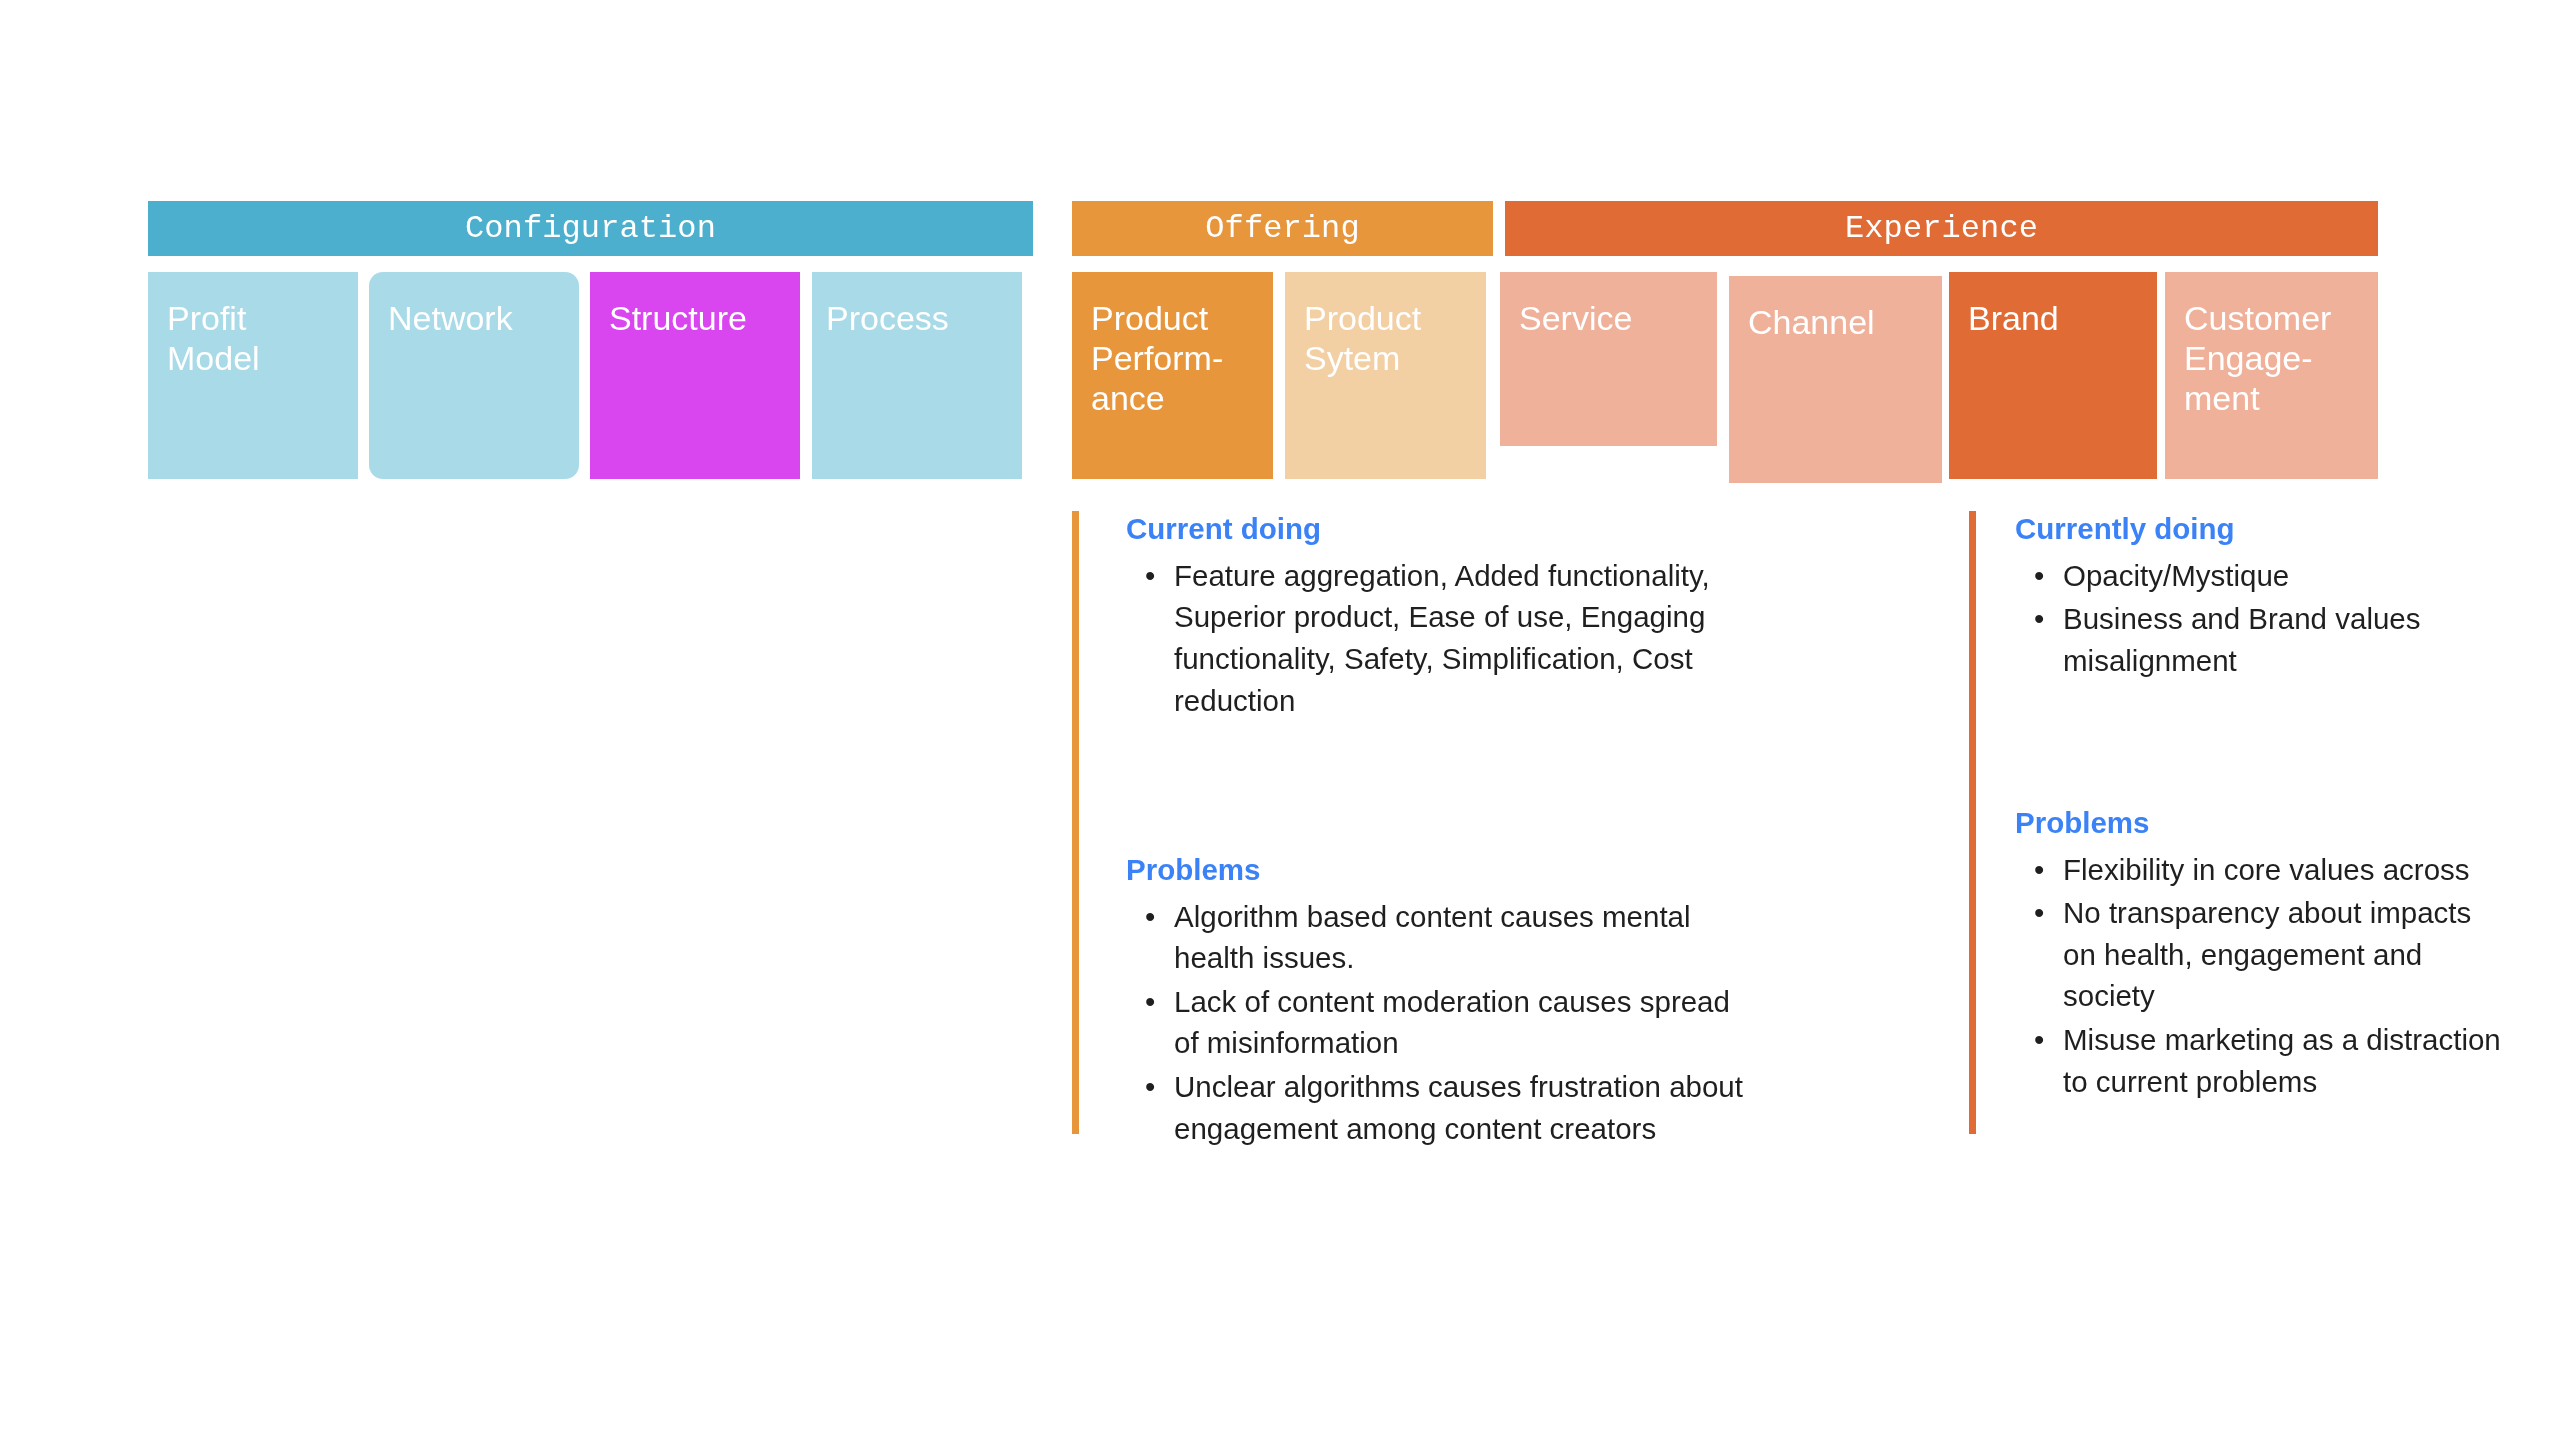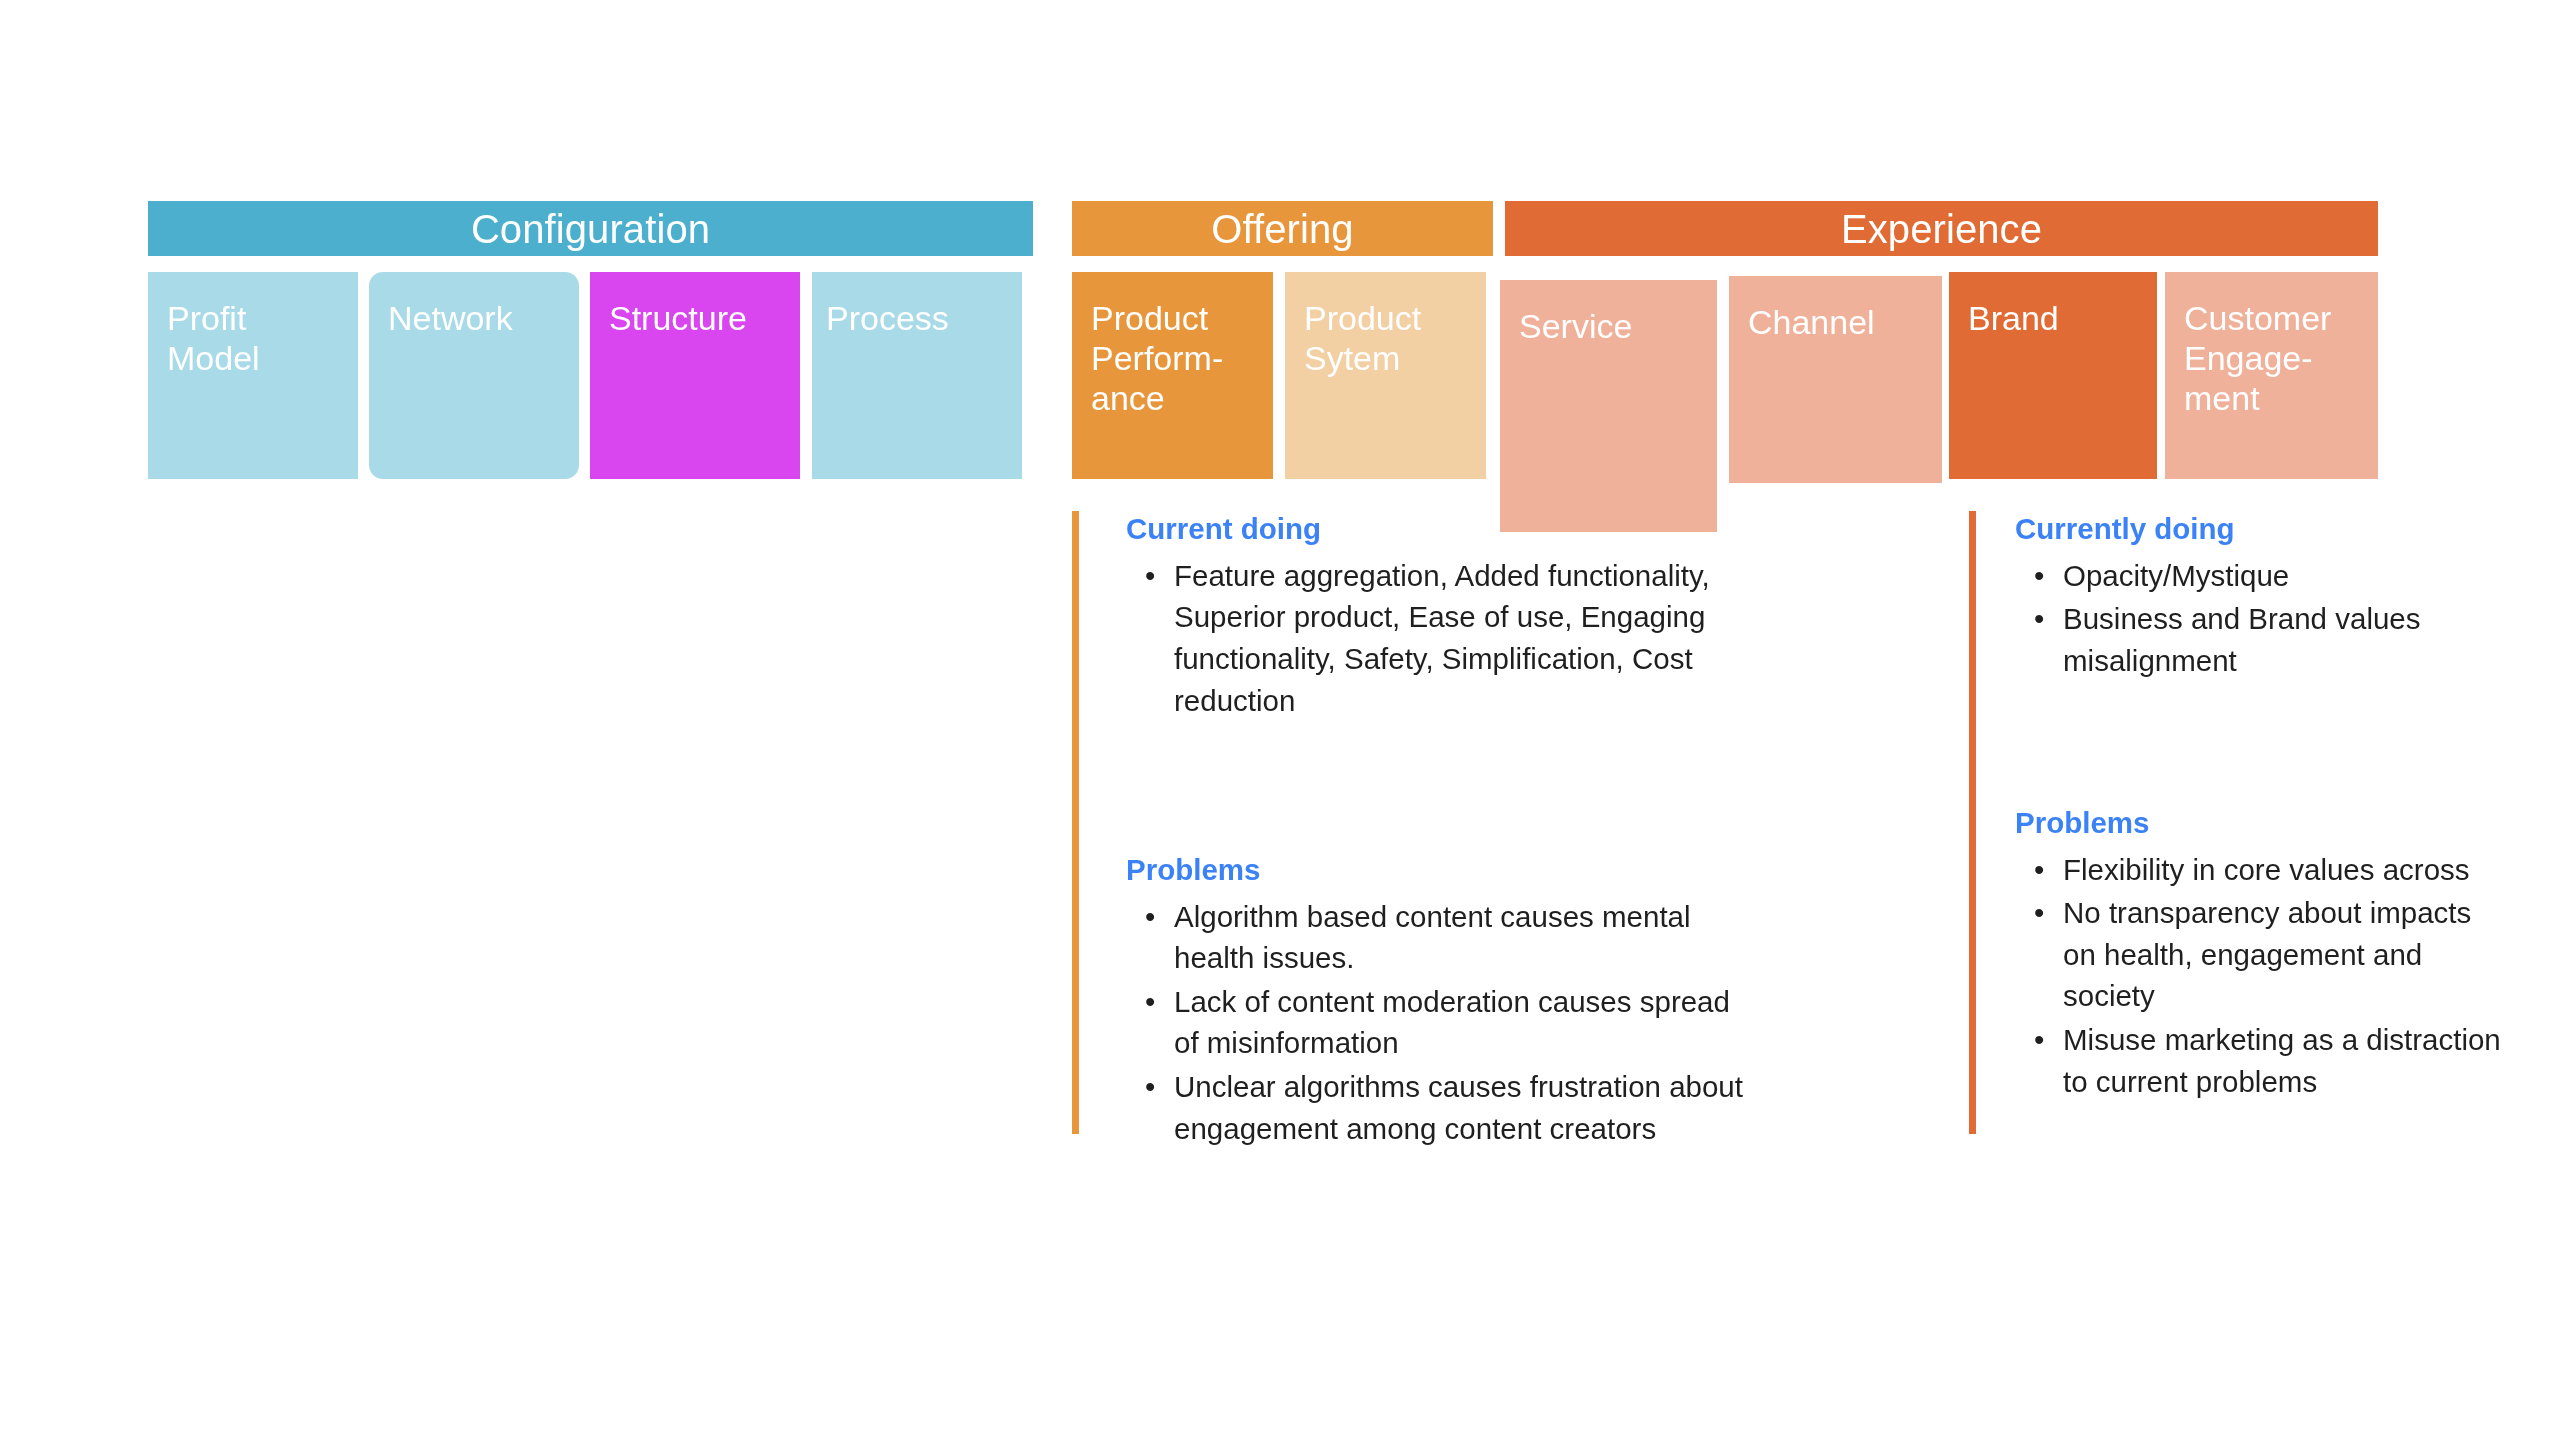--- a/index.html
+++ b/index.html
@@ -18,24 +18,25 @@
     background: #ffffff;
   }
 
   
   .cat-header {
     position: absolute;
     display: flex;
     align-items: center;
     justify-content: center;
     color: #ffffff;
-    font-size: 40px;
+    font-size: 32px;
     font-weight: 400;
     letter-spacing: 0.1px;
     line-height: 1;
+    font-family: Liberation Mono, monospace;
   }
 
   
   .tile {
     position: absolute;
     display: block;
     padding: 25.5px 19px 0 19px;
     color: #ffffff;
     font-size: 34px;
     font-weight: 400;
@@ -104,21 +105,21 @@
       <div class="tile" style="left: 369px; top: 272px; width: 210px; height: 207px; background: rgb(169, 218, 232); border-radius: 14px;">Network</div>
       <div class="tile" style="left: 590px; top: 272px; width: 210px; height: 207px; background: #d946ef;">Structure</div>
       <div class="tile" style="left: 812px; top: 272px; width: 210px; height: 207px; background: rgb(169, 218, 232); padding-left: 14px;">Process</div>
       <div class="cat-header" style="left: 1072px; top: 201px; width: 421px; height: 55px; background: rgb(232, 150, 60);">Offering</div>
       <div class="tile" style="left: 1072px; top: 272px; width: 201px; height: 207px; background: rgb(232, 150, 60);">Product
 Perform-
 ance</div>
       <div class="tile" style="left: 1285px; top: 272px; width: 201px; height: 207px; background: rgb(243, 207, 164);">Product
 Sytem</div>
       <div class="cat-header" style="left: 1505px; top: 201px; width: 873px; height: 55px; background: rgb(225, 107, 53);">Experience</div>
-      <div class="tile" style="left: 1500px; top: 272px; width: 217px; height: 252px; background: rgb(240, 177, 154); margin-top: 8px;">Service</div>
+      <div class="tile" style="left: 1500px; top: 272px; width: 217px; height: 174px; background: rgb(240, 177, 154);">Service</div>
       <div class="tile" style="left: 1729px; top: 276px; width: 213px; height: 207px; background: rgb(240, 177, 154);">Channel</div>
       <div class="tile" style="left: 1949px; top: 272px; width: 208px; height: 207px; background: rgb(225, 107, 53);">Brand</div>
       <div class="tile" style="left: 2165px; top: 272px; width: 213px; height: 207px; background: rgb(240, 177, 154);">Customer
 Engage-
 ment</div>
     </div>
 
   <div id="notes-layer">
       <div class="note-col" style="left: 1072px; width: 678px;">
         <div class="accent-rule" style="background: rgb(232, 150, 60);"></div>

